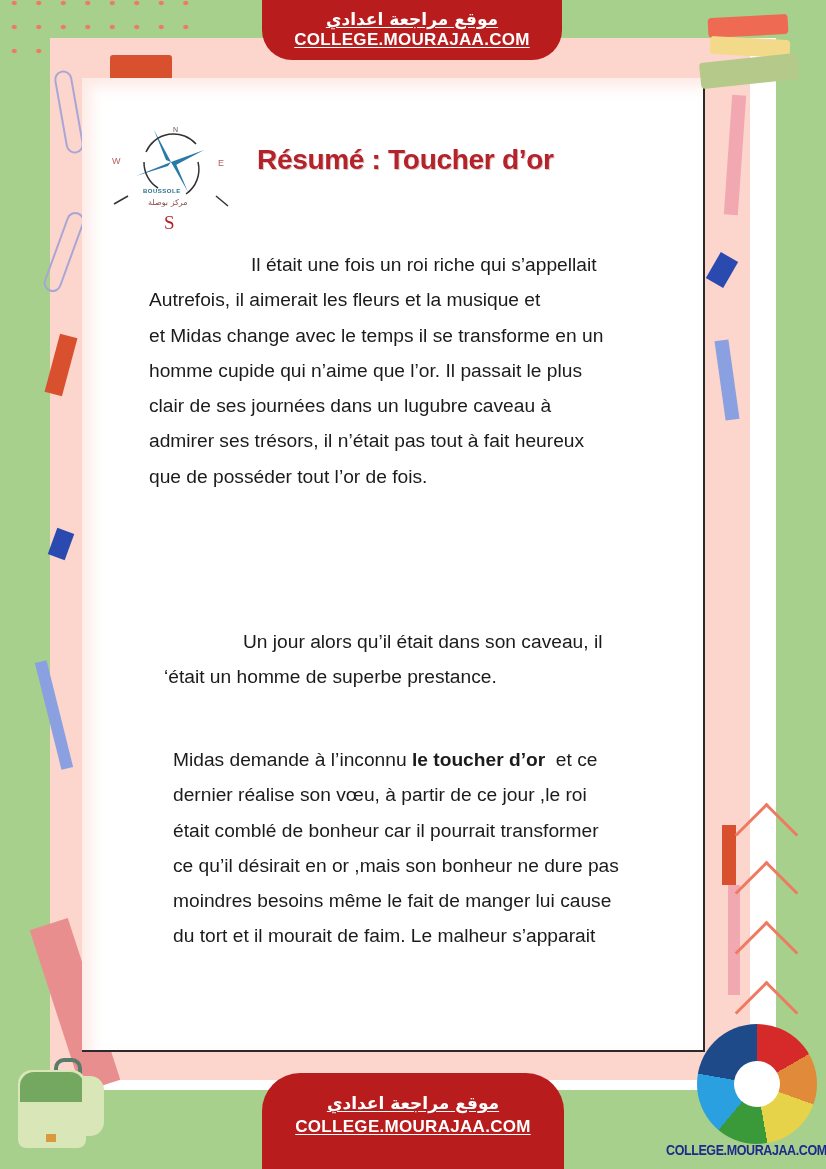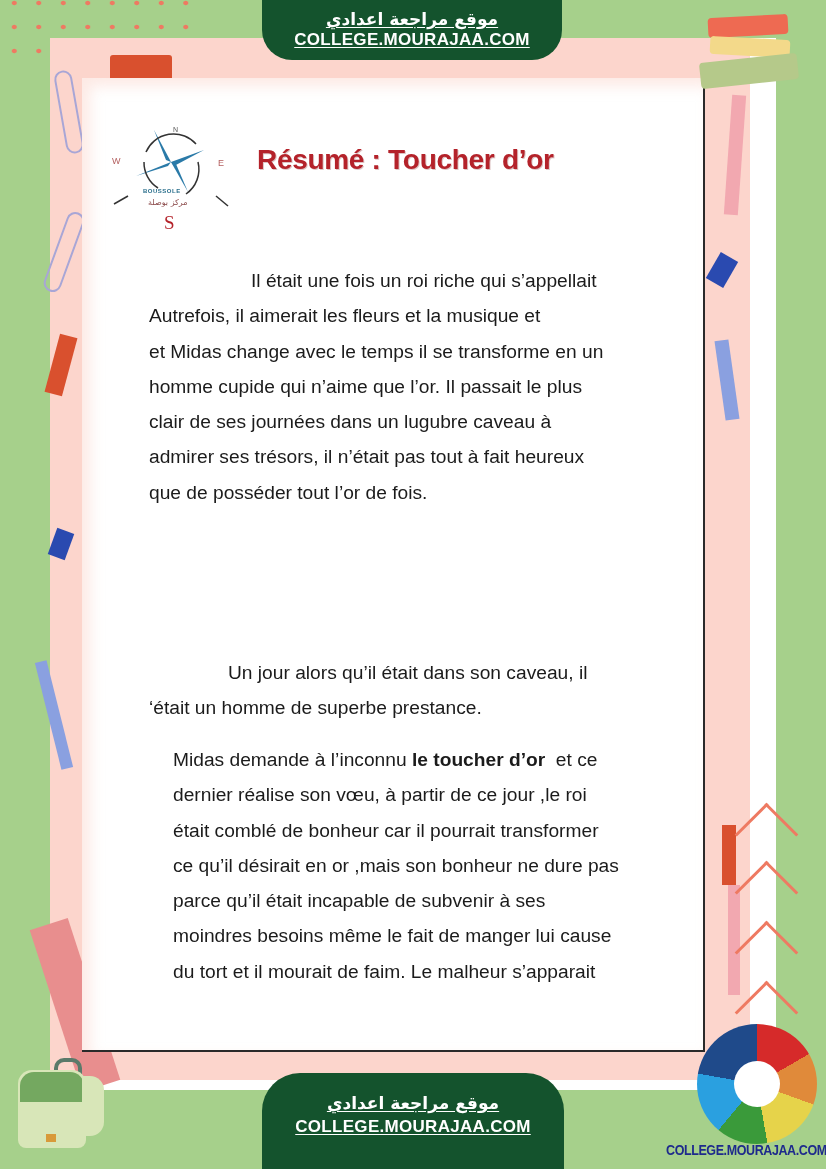--- a/index.html
+++ b/index.html
@@ -18,21 +18,21 @@
       background: #fcd5cc;
     }
     .white-right { position:absolute; left: 750px; top: 38px; width: 26px; height: 1042px; background:#fff; }
     .white-bottom { position:absolute; left: 50px; top: 1080px; width: 726px; height: 10px; background:#fff; }
     .paper {
       position: absolute; left: 82px; top: 78px; width: 621px; height: 972px;
       background: #fff; border-right: 2px solid #2a2a2a; border-bottom: 2px solid #2a2a2a;
       box-shadow: inset 8px 8px 14px rgba(252,213,204,.5);
     }
     .banner {
-      position: absolute; background: #14532d; color: #fff; text-align: center;
+      position: absolute; background: #b91c1c; color: #fff; text-align: center;
       text-decoration: underline; text-underline-offset: 2px;
     }
     .banner-top {
       left: 262px; top: 0; width: 300px; height: 60px;
       border-radius: 0 0 30px 30px;
     }
     .banner-bottom {
       left: 262px; top: 1073px; width: 302px; height: 96px;
       border-radius: 38px 38px 0 0;
     }
@@ -52,24 +52,24 @@
     .logo .brand { position:absolute; left: 37px; top: 66px; font-size: 6px; font-weight: bold; color:#2a6f8c; letter-spacing: .5px; }
     .logo .brand-ar { position:absolute; left: 42px; top: 76px; font-size: 8px; color:#8b4a4a; font-family: "DejaVu Sans", sans-serif; }
     .logo .s { position:absolute; left: 58px; top: 90px; font-family: "Liberation Serif", serif; font-size: 19px; color:#b4222a; }
     .logo .n { position:absolute; left: 67px; top: 4px; font-size: 7px; color:#555; }
 
     .body-text {
       position: absolute; left: 149px; width: 530px; font-size: 19.2px; line-height: 35.3px;
       color: #1b1b1b;
     }
     .p1 { top: 247px; }
-    .p2 { top: 655px; }
+    .p2 { top: 624px; margin-left: 15px; }
     .p3 { top: 742px; margin-left: 24px; }
     .line { display:block; white-space: nowrap; }
-    .indent1 { padding-left: 102px; margin-top: 16px; }
+    .indent1 { padding-left: 102px; }
     .indent2 { padding-left: 79px; }
     .bold { font-weight: bold; }
 
     .deco { position:absolute; }
     .clip { border: 2px solid #a8a6d6; border-radius: 12px; width: 14px; }
     .books { position:absolute; left: 698px; top: 14px; width: 104px; height: 78px; }
     .wheel { position:absolute; left: 697px; top: 1024px; width: 120px; height: 120px; border-radius: 50%;
       background: conic-gradient(#d62a2a 0 60deg,#e08a3a 60deg 110deg,#e6d34a 110deg 170deg,#3a9a3a 170deg 220deg,#2aa0e0 220deg 280deg,#1f4a8a 280deg 360deg); }
     .wheel::after { content:""; position:absolute; left: 37px; top: 37px; width: 46px; height: 46px; border-radius: 50%; background:#fff; }
     .site-label { position:absolute; left: 666px; top: 1143px; font-size: 12.5px; font-weight: bold; color:#1e2a8c; letter-spacing: -.4px; font-family: "Liberation Sans", sans-serif; transform: scaleY(1.2); }
@@ -150,21 +150,20 @@
 <div class="body-text p2">
   <span class="line indent2">Un jour alors qu’il était dans son  caveau, il</span>
   <span class="line">‘était un homme  de superbe prestance.</span>
 </div>
 
 <div class="body-text p3">
   <span class="line"><span>Midas demande à l’inconnu </span><span class="bold">le toucher d’or</span><span style="white-space:pre">  et ce</span></span>
   <span class="line">dernier réalise son vœu, à partir de ce jour  ,le roi</span>
   <span class="line">était comblé de bonheur car il pourrait transformer</span>
   <span class="line">ce qu’il  désirait en or ,mais son bonheur ne dure pas</span>
-  <span class="line">parce qu’il était incapable de subvenir  à ses</span>
   <span class="line">moindres besoins même le fait de manger  lui cause</span>
   <span class="line">du tort et il mourait de faim. Le malheur s’apparait</span>
 </div>
 
 <div class="chev" style="top:812px"></div>
 <div class="chev" style="top:870px"></div>
 <div class="chev" style="top:930px"></div>
 <div class="chev" style="top:990px"></div>
 
 <div class="banner banner-bottom">

